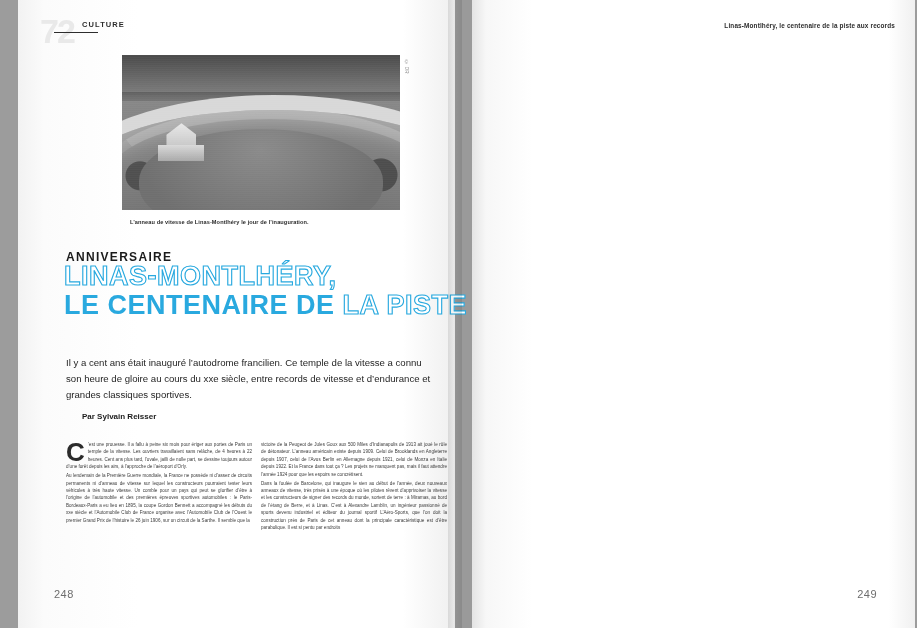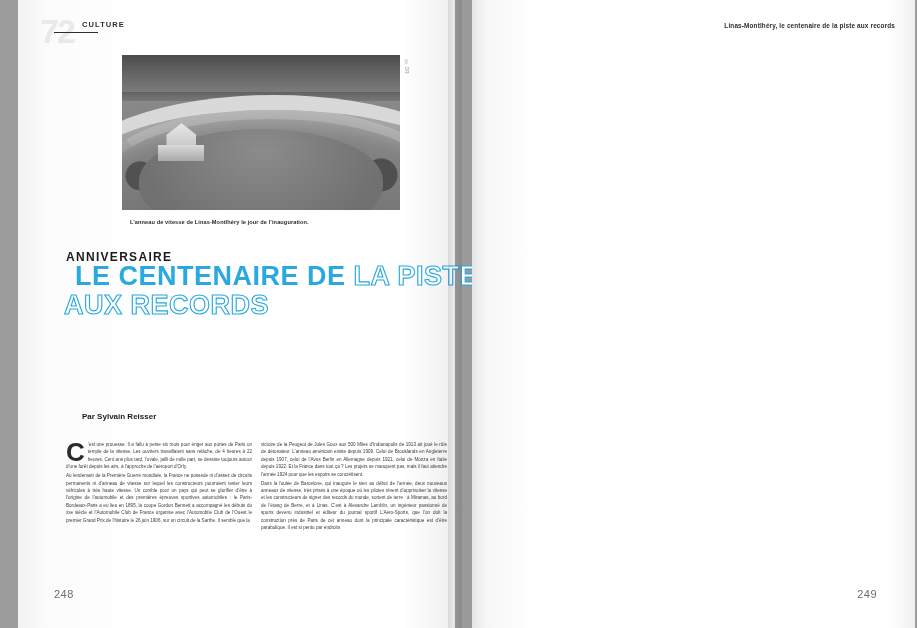--- a/index.html
+++ b/index.html
@@ -90,21 +90,21 @@
   
   .caption-main{position:absolute;left:112px;top:219px;width:290px;
     font-size:5.6px;font-weight:bold;color:#2b2b2b;letter-spacing:.1px;}
 
   
   .kicker{position:absolute;left:48px;top:250px;font-size:12px;font-weight:bold;
     letter-spacing:1.3px;color:#1b1b1b;}
   .headline{position:absolute;left:46px;top:262px;width:400px;
     font-size:27px;line-height:29px;font-weight:bold;letter-spacing:.5px;}
   .hl-line{white-space:nowrap;}
-  .hl-solid{color:#29a9df;margin-left:11px;}
+  .hl-solid{color:#29a9df;}
   .hl-outline{color:#ffffff;
     -webkit-text-stroke:1.1px #29a9df;
     text-shadow:0 0 0 #29a9df;}
   .standfirst{position:absolute;left:48px;top:355px;width:368px;
     font-size:9.6px;line-height:16px;color:#1f1f1f;}
   .byline{position:absolute;left:48px;top:412px;font-size:8px;font-weight:bold;color:#1b1b1b;margin-left:16px;}
 
   
   .col{position:absolute;font-size:4.55px;line-height:7.4px;color:#3a3a3a;
     text-align:justify;letter-spacing:.02px;}
@@ -141,23 +141,24 @@
         <div class="bldg"></div>
         <div class="bldg2"></div>
         <div class="grain"></div>
       </div>
     </div>
     <div class="credit-v credit-main">© DR</div>
     <div class="caption-main">L’anneau de vitesse de Linas-Montlhéry le jour de l’inauguration.</div>
 
     <div class="kicker">ANNIVERSAIRE</div>
     <div class="headline">
+      <div class="hl-line hl-outline">LINAS-MONTLHÉRY,</div>
       <div class="hl-line"><span class="hl-solid">LE CENTENAIRE DE </span><span class="hl-outline">LA PISTE</span></div>
-      <div class="hl-line hl-outline">AUX RECORDS</div>
     </div>
+    <div class="standfirst">Il y a cent ans était inauguré l’autodrome francilien. Ce temple de la vitesse a connu son heure de gloire au cours du xxe siècle, entre records de vitesse et d’endurance et grandes classiques sportives.</div>
     <div class="byline">Par Sylvain Reisser</div>
 
     <div class="col col-l1">
       <p><span class="dropcap">C</span><span>’est une prouesse. Il a fallu à peine six mois pour ériger aux portes de Paris un temple de la vitesse. Les ouvriers travaillaient sans relâche, de 4 heures à 22 heures. Cent ans plus tard, l’ovale, jailli de nulle part, se dessine toujours autour d’une forêt depuis les airs, à l’approche de l’aéroport d’Orly.</span></p>
       <p>Au lendemain de la Première Guerre mondiale, la France ne possède ni d’assez de circuits permanents ni d’anneau de vitesse sur lequel les constructeurs pourraient tester leurs véhicules à très haute vitesse. Un comble pour un pays qui peut se glorifier d’être à l’origine de l’automobile et des premières épreuves sportives automobiles : le Paris-Bordeaux-Paris a eu lieu en 1895, la coupe Gordon Bennett a accompagné les débuts du xxe siècle et l’Automobile Club de France organise avec l’Automobile Club de l’Ouest le premier Grand Prix de l’histoire le 26 juin 1906, sur un circuit de la Sarthe. Il semble que la</p>
     </div>
     <div class="col col-l2">
       <p>victoire de la Peugeot de Jules Goux aux 500 Miles d’Indianapolis de 1913 ait joué le rôle de détonateur. L’anneau américain existe depuis 1909. Celui de Brooklands en Angleterre depuis 1907, celui de l’Avus Berlin en Allemagne depuis 1921, celui de Monza en Italie depuis 1922. Et la France dans tout ça ? Les projets ne manquent pas, mais il faut attendre l’année 1924 pour que les espoirs se concrétisent.</p>
       <p>Dans la foulée de Barcelone, qui inaugure le sien au début de l’année, deux nouveaux anneaux de vitesse, très prisés à une époque où les pilotes rêvent d’apprivoiser la vitesse et les constructeurs de signer des records du monde, sortent de terre : à Miramas, au bord de l’étang de Berre, et à Linas. C’est à Alexandre Lamblin, un ingénieur passionné de sports devenu industriel et éditeur du journal sportif L’Aéro-Sports, que l’on doit la construction près de Paris de cet anneau dont la principale caractéristique est d’être parabolique. Il est si pentu par endroits</p>
     </div>

